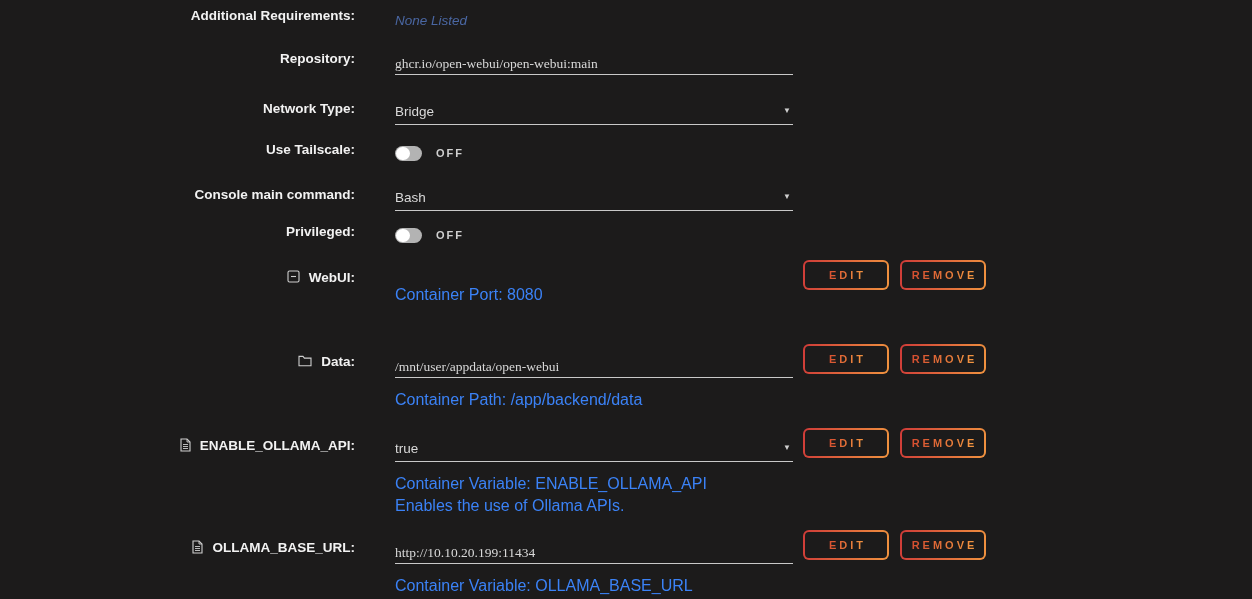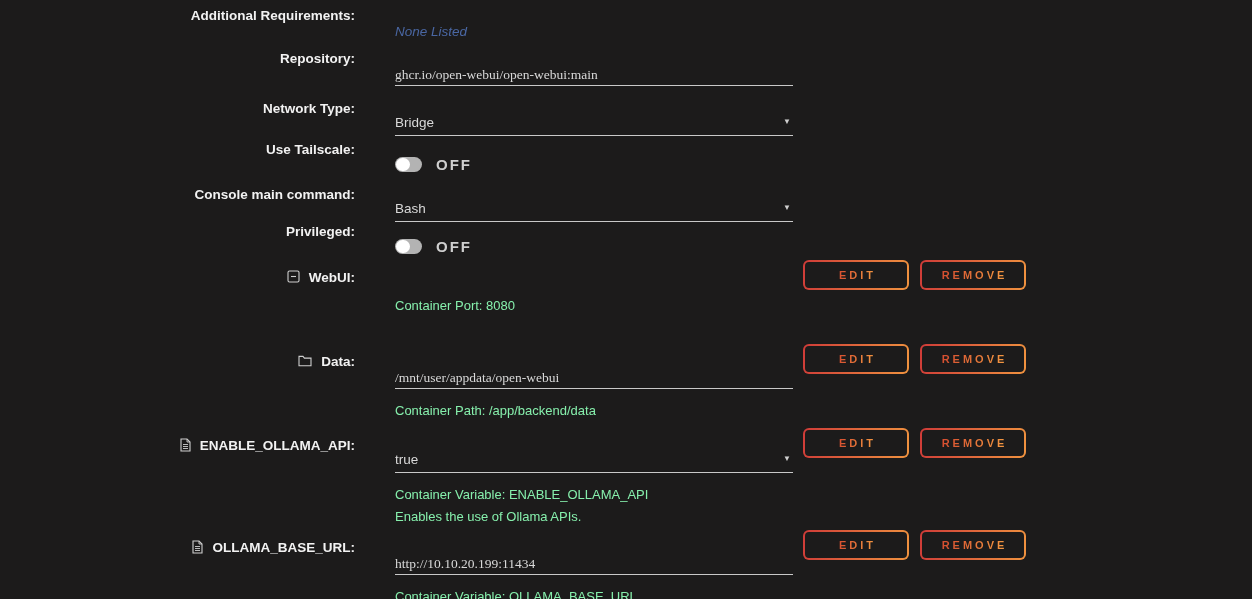--- a/index.html
+++ b/index.html
@@ -17,21 +17,21 @@
     position:absolute;left:0;top:0;width:375px;
     text-align:right;box-sizing:border-box;padding-right:20px;
     white-space:nowrap;
   }
   .label{
     font-size:13.5px;font-weight:700;color:#f2f2f2;line-height:16px;
     vertical-align:middle;
   }
   .row-icon{display:inline-block;vertical-align:middle;margin-right:9px;position:relative;top:-1px;}
   .row-icon svg{display:block;}
-  .ctl{position:absolute;left:395px;top:16px;width:398px;}
+  .ctl{position:absolute;left:395px;top:5px;width:398px;}
   .static-value{
     font-size:13.5px;font-style:italic;color:#4a67a3;line-height:16px;
   }
   .text-input{
     display:block;width:100%;height:21px;padding:0;margin:0;
     background:transparent;border:none;border-bottom:1px solid #c9c9c9;
     color:#d9d9d9;font-size:13.5px;font-family:Liberation Serif, serif;
     outline:none;box-sizing:border-box;border-radius:0;
   }
   .select-field{
@@ -47,28 +47,28 @@
   .toggle-ctl{display:flex;align-items:center;height:16px;}
   .toggle{
     position:relative;width:27px;height:15px;border-radius:8px;
     background:#b3b3b3;cursor:pointer;flex:0 0 auto;
   }
   .toggle .knob{
     position:absolute;left:1px;top:1px;width:14px;height:13px;
     border-radius:7px;background:#ffffff;
   }
   .toggle-state{
-    margin-left:14px;font-size:15px;font-weight:600;letter-spacing:2px;
+    margin-left:14px;font-size:11px;font-weight:600;letter-spacing:2px;
     color:#cfcfcf;
   }
   .help{margin-top:11px;}
-  .help p{margin:0;font-size:13px;line-height:22px;color:#86efac;}
+  .help p{margin:0;font-size:16px;line-height:22px;color:#3b82f6;}
   .btns{position:absolute;left:803px;top:-8px;display:flex;gap:11px;}
   .btn{
-    width:106px;height:30px;border-radius:6px;box-sizing:border-box;
+    width:86px;height:30px;border-radius:6px;box-sizing:border-box;
     background:linear-gradient(100deg,#cf3b38 0%,#f0933f 100%);
     padding:2px;cursor:pointer;
   }
   .btn-inner{
     width:100%;height:100%;border-radius:4px;background:#1c1b1b;
     display:flex;align-items:center;justify-content:center;
   }
   .btn-text{
     font-size:11px;font-weight:700;letter-spacing:3px;
     color:#e8923a;padding-left:3px;

